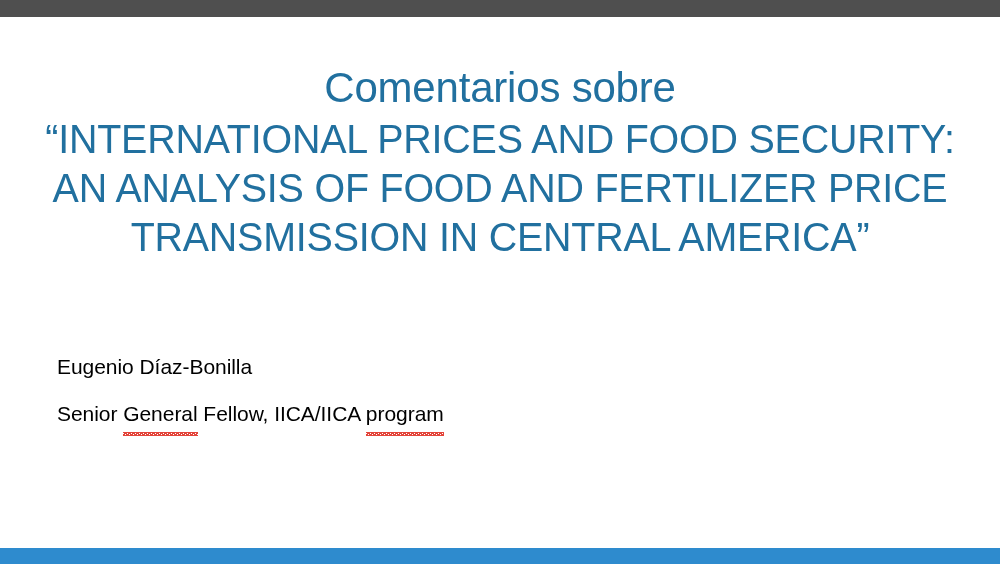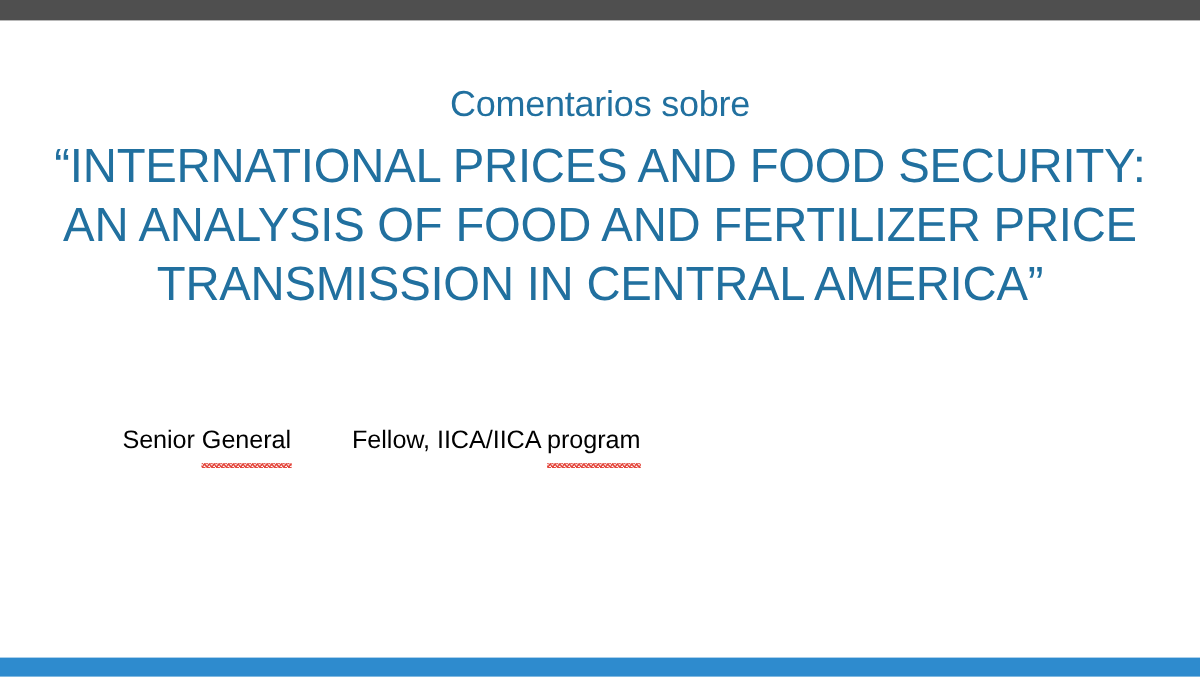--- a/index.html
+++ b/index.html
@@ -56,21 +56,21 @@
   .title-line {
     display: block;
     color: #21709f;
     font-family: "Liberation Sans", sans-serif;
     font-weight: 400;
     letter-spacing: -0.2px;
     white-space: nowrap;
   }
 
   .title-line.lead {
-    font-size: 30px;
+    font-size: 42px;
     line-height: 50px;
     margin-bottom: 2px;
   }
 
   .title-line.main {
     font-size: 40px;
     line-height: 49px;
     transform: scaleX(0.985);
   }
 
@@ -89,21 +89,20 @@
     font-family: "Liberation Sans", sans-serif;
     font-size: 21px;
     line-height: 46.5px;
     font-weight: 400;
     white-space: nowrap;
     letter-spacing: -0.05px;
   }
 
   .body-line .txt {
     display: inline;
-    margin-left: 45px;
   }
 
   
   .spell {
     position: relative;
     display: inline-block;
   }
   .spell::after {
     content: "";
     position: absolute;
@@ -138,20 +137,21 @@
 
   <div class="title-block">
     <span class="title-line lead">Comentarios sobre</span>
     <span class="title-line main">“INTERNATIONAL PRICES AND FOOD SECURITY:</span>
     <span class="title-line main">AN ANALYSIS OF FOOD AND FERTILIZER PRICE</span>
     <span class="title-line main">TRANSMISSION IN CENTRAL AMERICA”</span>
   </div>
 
   <div class="body-block">
 
+    <span class="body-line">Eugenio Díaz-Bonilla</span>
 
 
     <span class="body-line">
       <span class="txt">Senior </span><span class="spell">General</span><span class="txt"> Fellow, IICA/IICA </span><span class="spell">program</span>
     </span>
 
 
   </div>
 
   <div class="bottom-band"></div>

